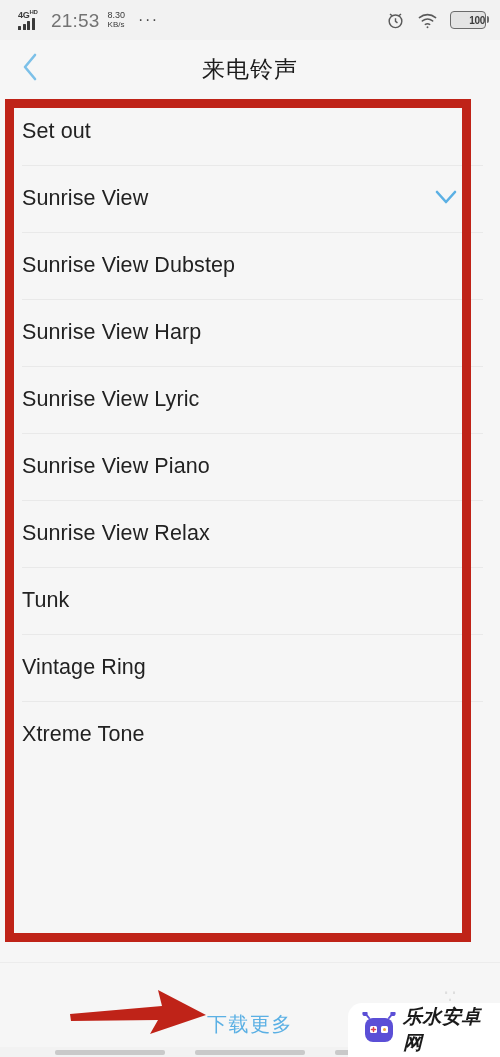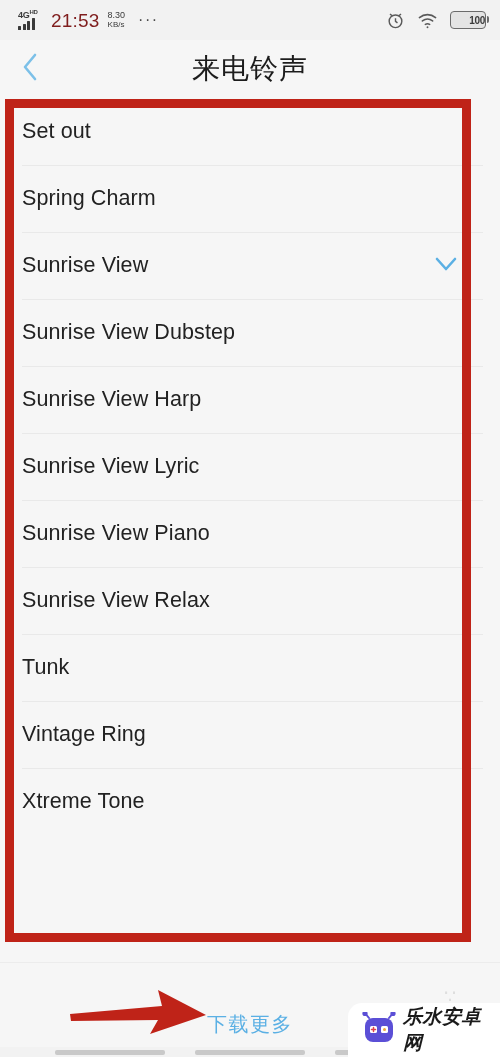--- a/index.html
+++ b/index.html
@@ -57,21 +57,21 @@
     height: 12px;
   }
   .bars i { display: block; width: 3px; background: #3a3a3a; border-radius: .5px; }
   .bars i:nth-child(1) { height: 4px; }
   .bars i:nth-child(2) { height: 6px; }
   .bars i:nth-child(3) { height: 9px; }
   .bars i:nth-child(4) { height: 12px; }
 
   .clock {
     font-size: 19px;
-    color: #7f1d1d;
+    color: #737373;
     letter-spacing: .2px;
     line-height: 19px;
   }
   .speed {
     display: flex;
     flex-direction: column;
     line-height: 9px;
     color: #3a3a3a;
     margin-left: 1px;
   }
@@ -115,21 +115,21 @@
   }
   .back-btn {
     width: 60px; height: 58px;
     display: flex; align-items: center; justify-content: center;
     cursor: pointer;
   }
   .page-title {
     position: absolute;
     left: 0; right: 0;
     text-align: center;
-    font-size: 28px;
+    font-size: 23px;
     color: #1c1c1c;
     letter-spacing: 1px;
   }
 
   
   .list {
     position: absolute;
     top: 98px; left: 0;
     width: 483px;
     height: 846px;
@@ -300,23 +300,20 @@
         </svg>
       </span>
     </div>
     <div class="page-title">来电铃声</div>
   </div>
 
   <div class="list" id="ringtone-list">
       <div class="row">
         <span class="label">Set out</span>
       </div>
-      <div class="row">
-        <span class="label">Spring Charm</span>
-      </div>
       <div class="row selected">
         <span class="label">Sunrise View</span>
         <span class="check"><svg width="22" height="16" viewBox="0 0 22 16" fill="none" stroke="#5bb0e4" stroke-width="2.6" stroke-linecap="round" stroke-linejoin="round">
             <path d="M2 3l9 10 9-10"></path>
           </svg></span>
       </div>
       <div class="row">
         <span class="label">Sunrise View Dubstep</span>
       </div>
       <div class="row">

